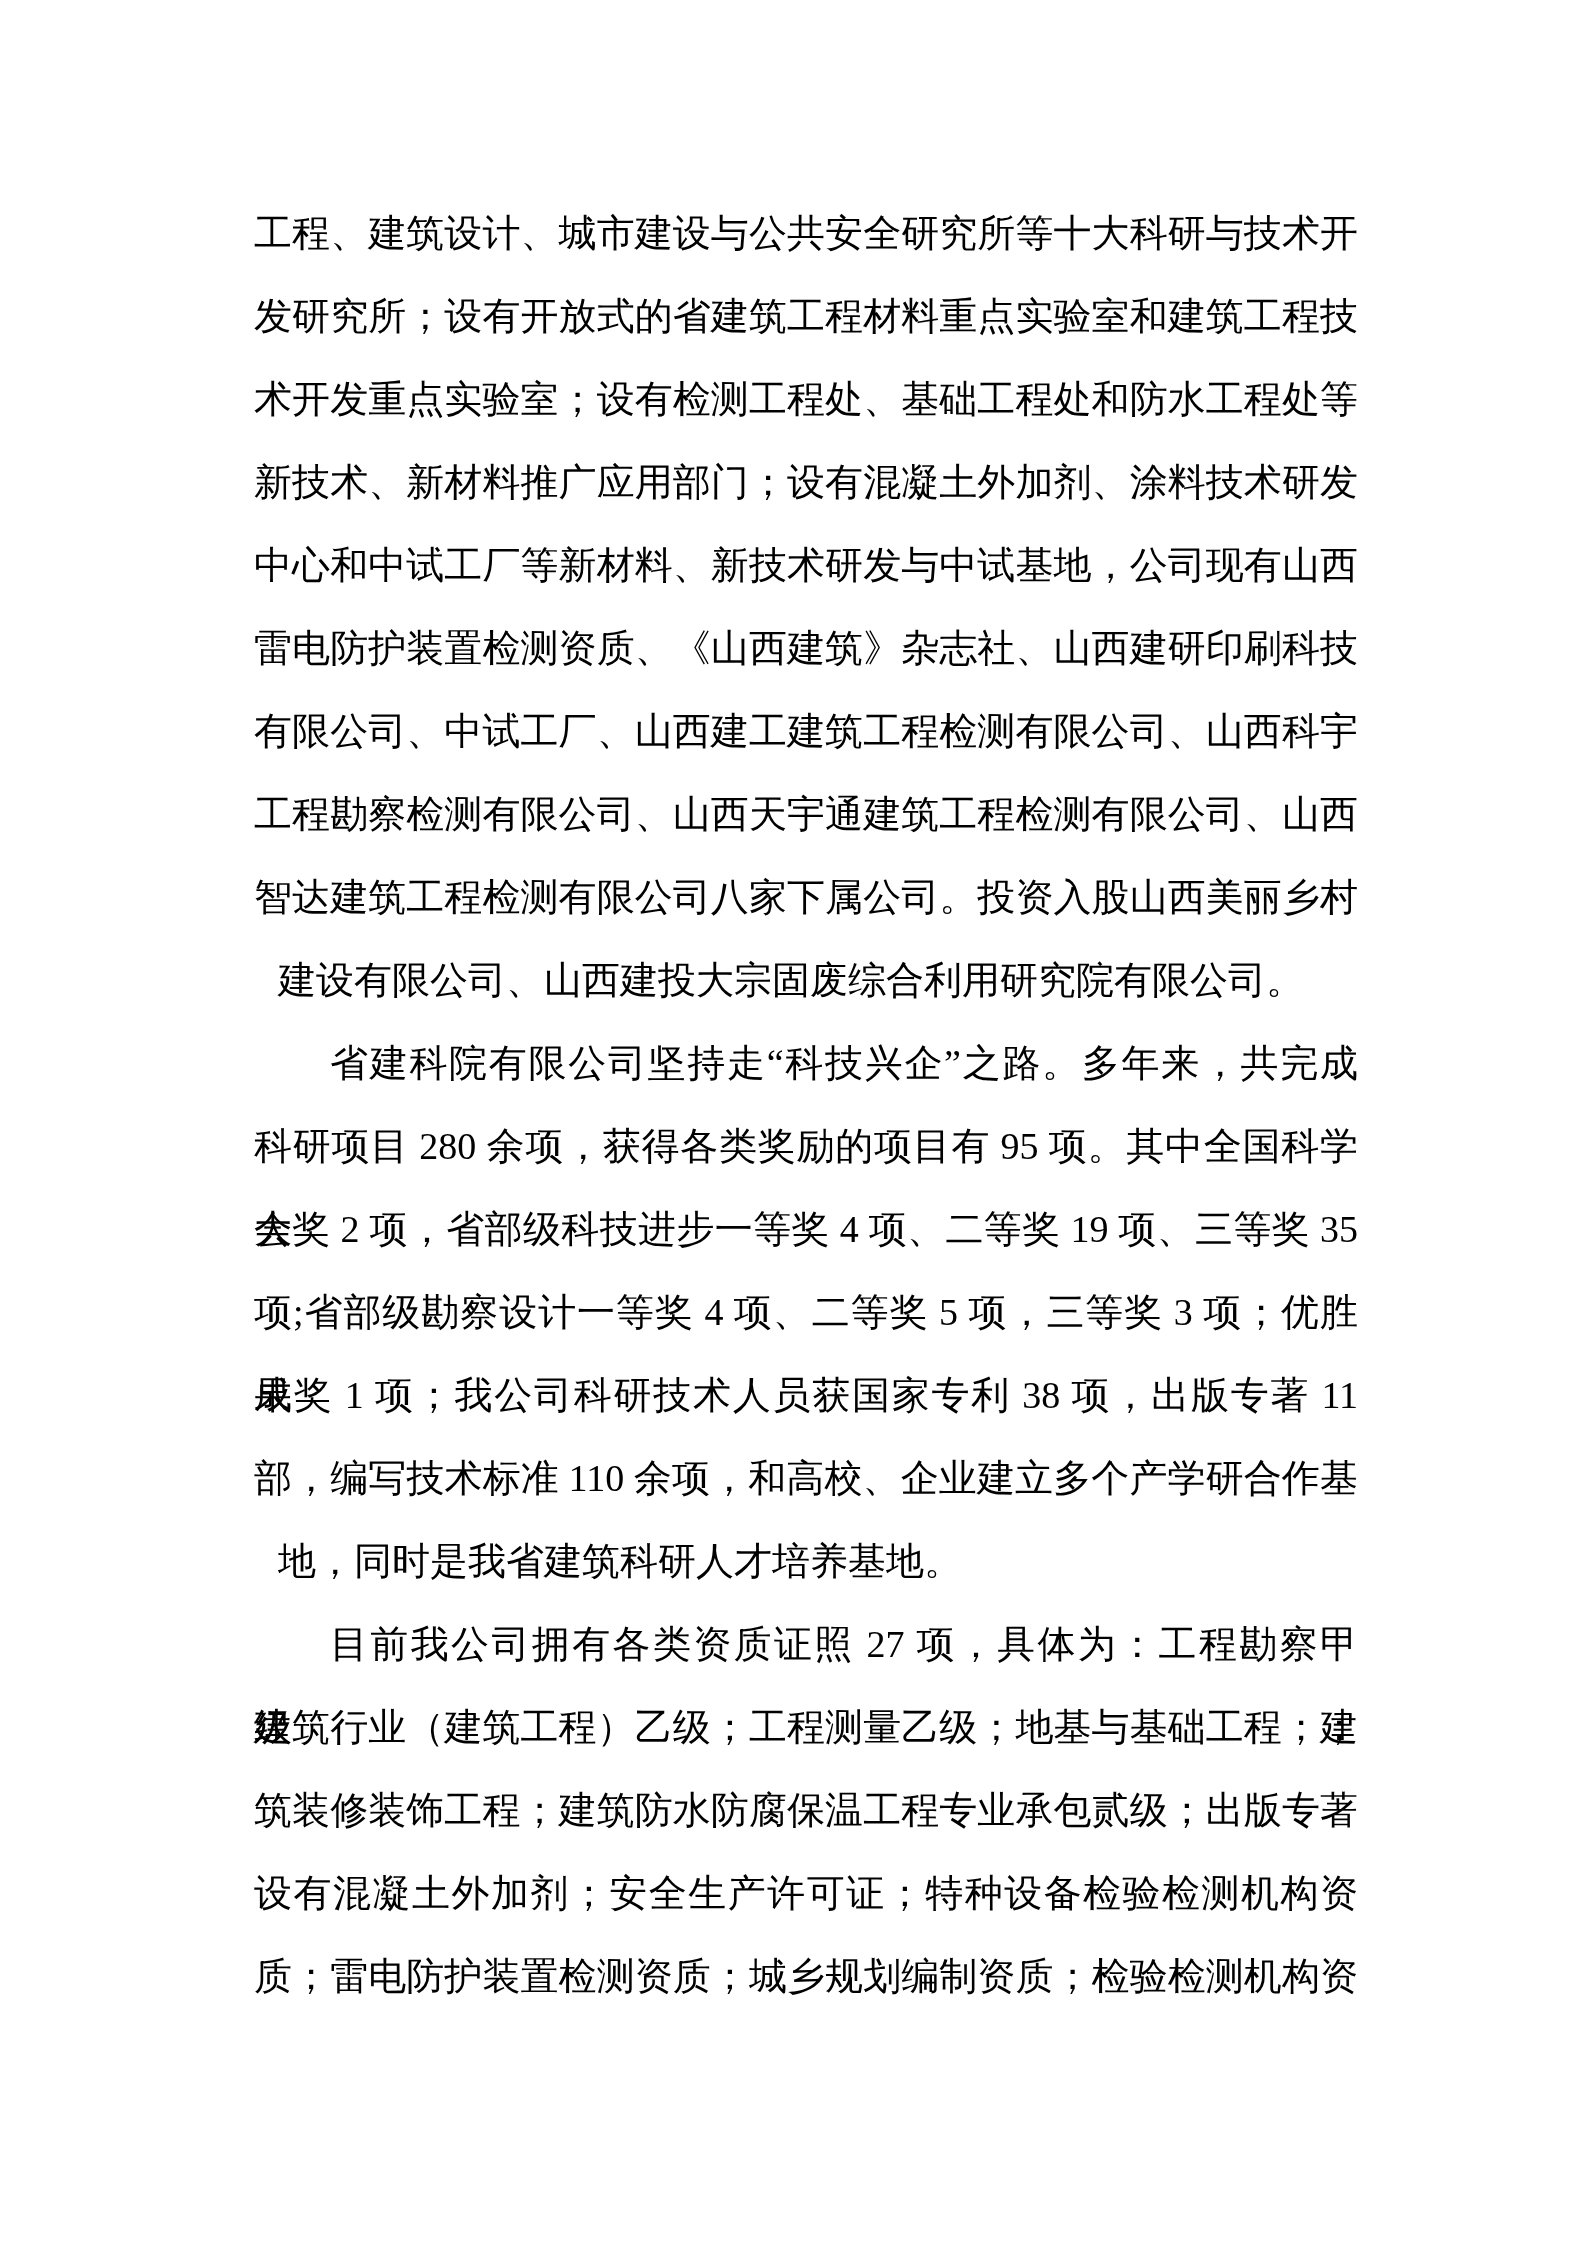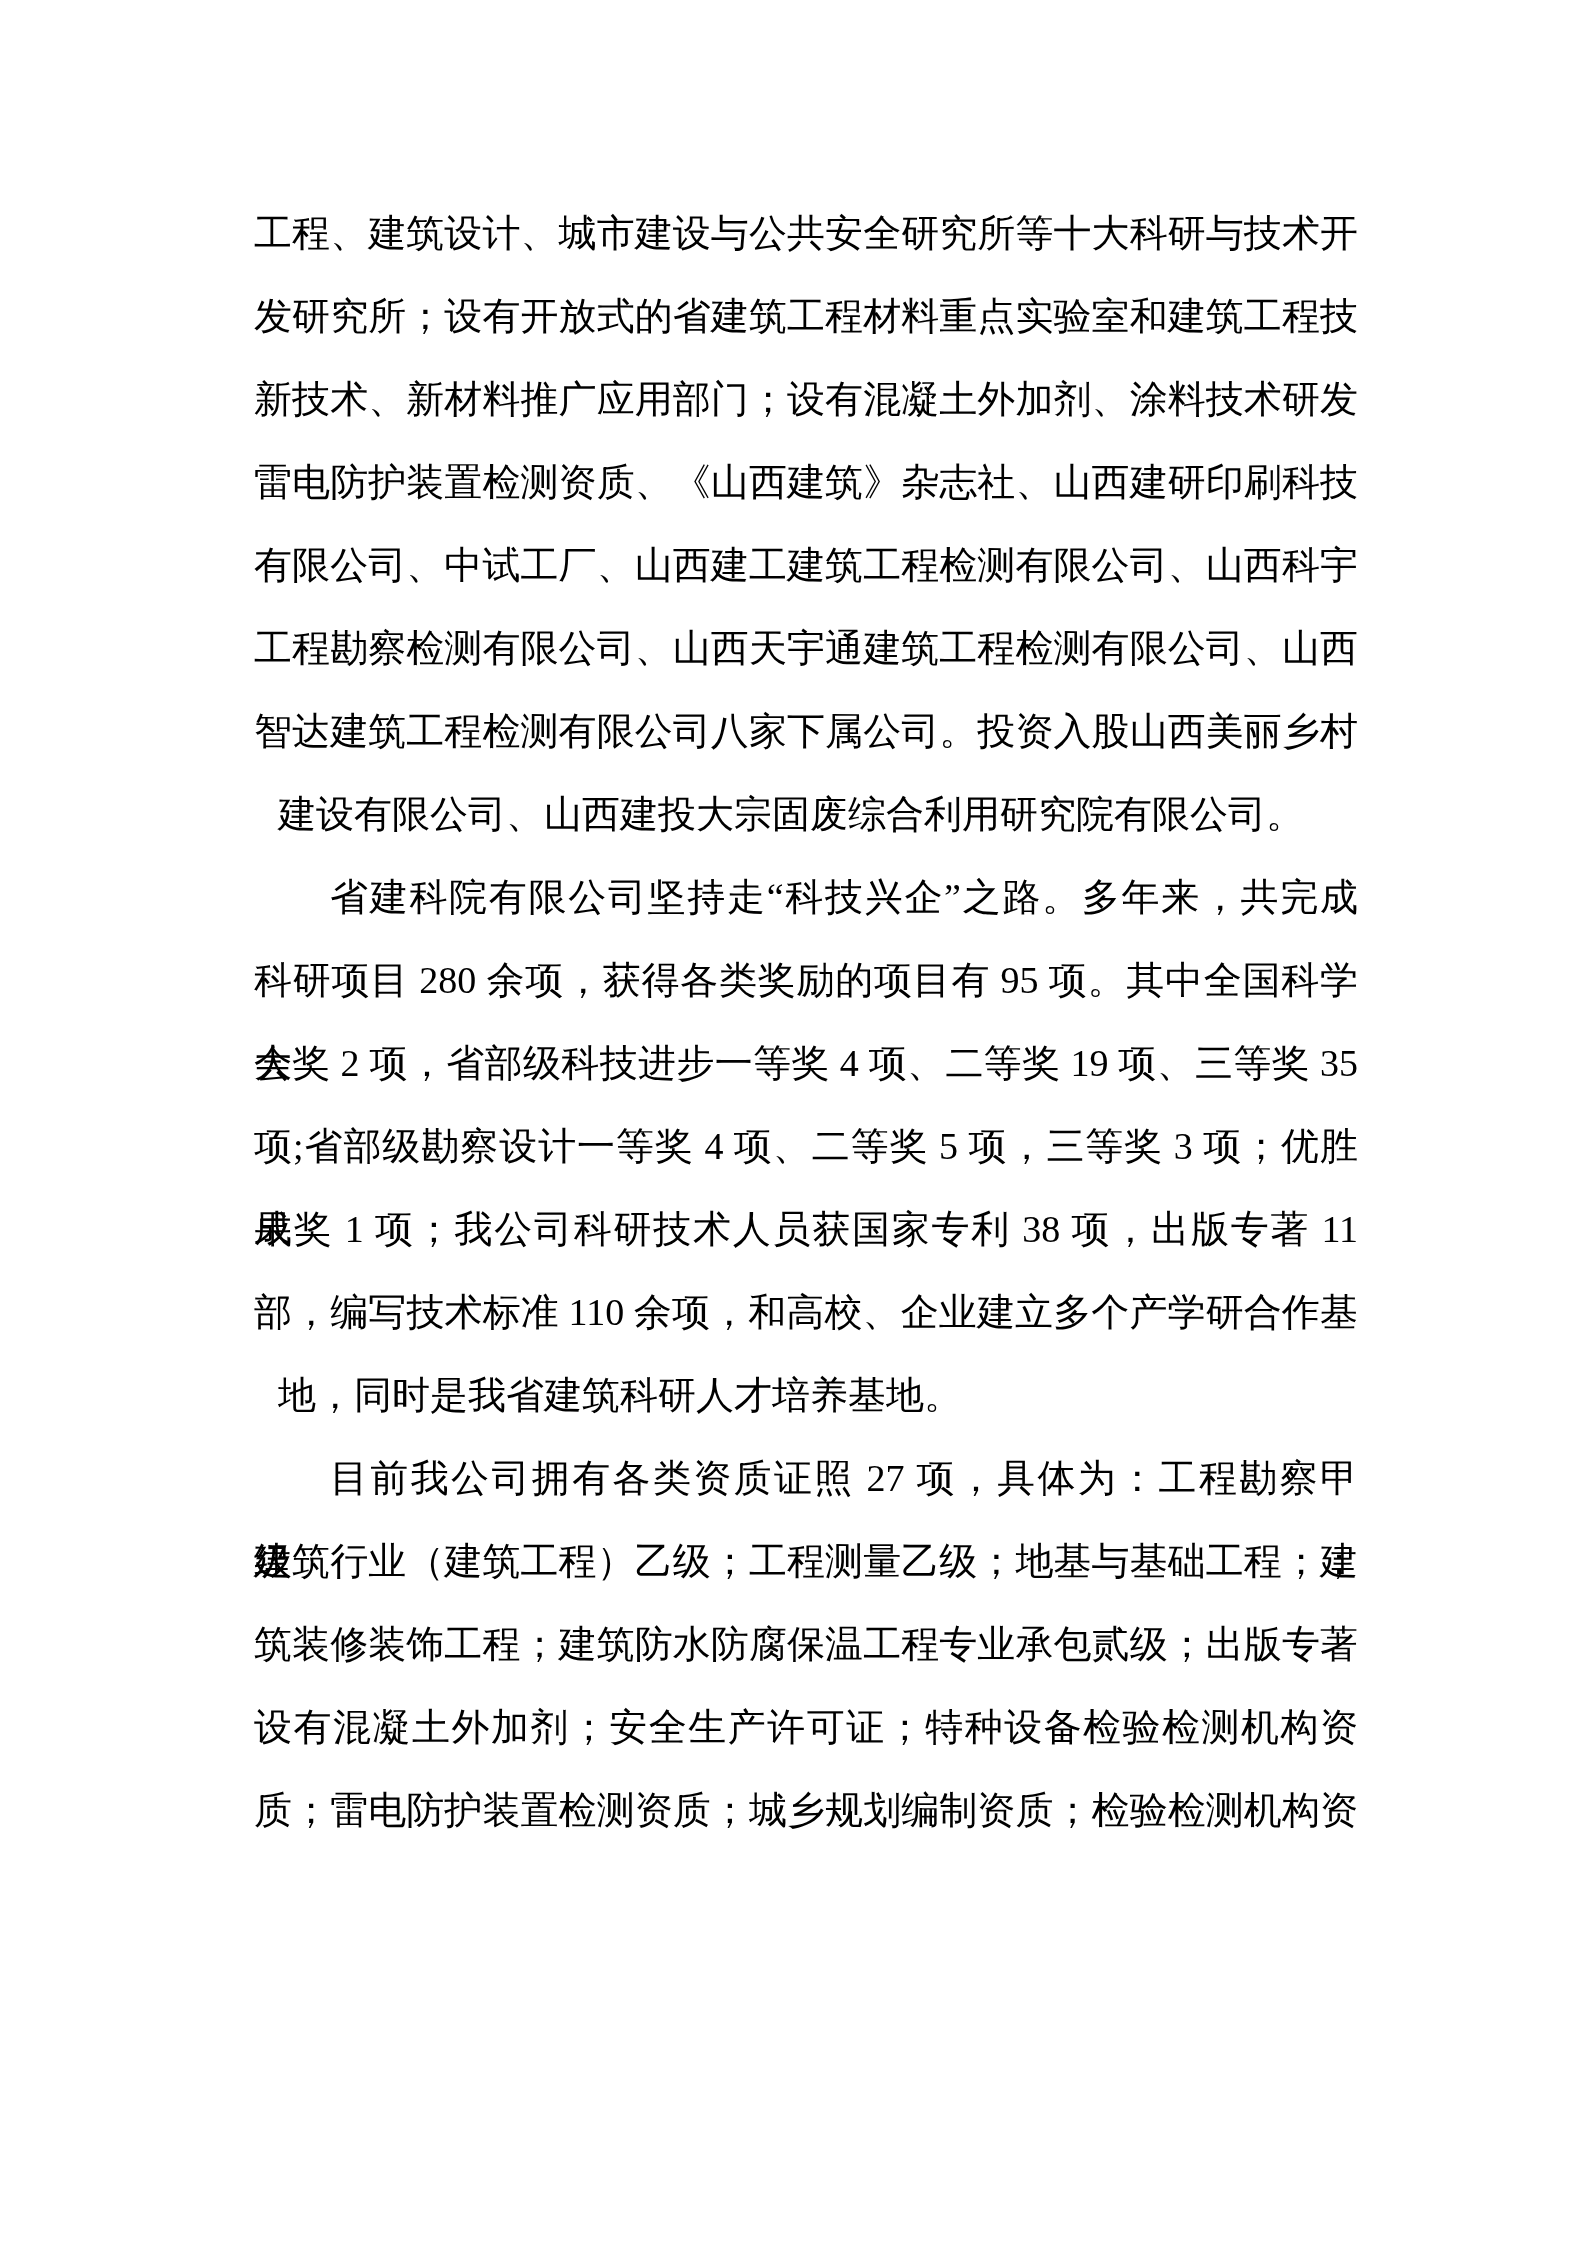--- a/index.html
+++ b/index.html
@@ -54,21 +54,23 @@
 </style>
 </head>
 <body>
 
 <div class="page">
   <div class="textblock">
 
     <div class="para">
       <div class="line just">工程、建筑设计、城市建设与公共安全研究所等十大科研与技术开</div>
       <div class="line just">发研究所；设有开放式的省建筑工程材料重点实验室和建筑工程技</div>
+      <div class="line just">术开发重点实验室；设有检测工程处、基础工程处和防水工程处等</div>
       <div class="line just">新技术、新材料推广应用部门；设有混凝土外加剂、涂料技术研发</div>
+      <div class="line just">中心和中试工厂等新材料、新技术研发与中试基地，公司现有山西</div>
       <div class="line just">雷电防护装置检测资质、《山西建筑》杂志社、山西建研印刷科技</div>
       <div class="line just">有限公司、中试工厂、山西建工建筑工程检测有限公司、山西科宇</div>
       <div class="line just">工程勘察检测有限公司、山西天宇通建筑工程检测有限公司、山西</div>
       <div class="line just">智达建筑工程检测有限公司八家下属公司。投资入股山西美丽乡村</div>
       <div class="line end">建设有限公司、山西建投大宗固废综合利用研究院有限公司。</div>
     </div>
 
     <div class="para">
       <div class="line just ind">省建科院有限公司坚持走“科技兴企”之路。多年来，共完成</div>
       <div class="line just">科研项目 280 余项，获得各类奖励的项目有 95 项。其中全国科学大</div>

